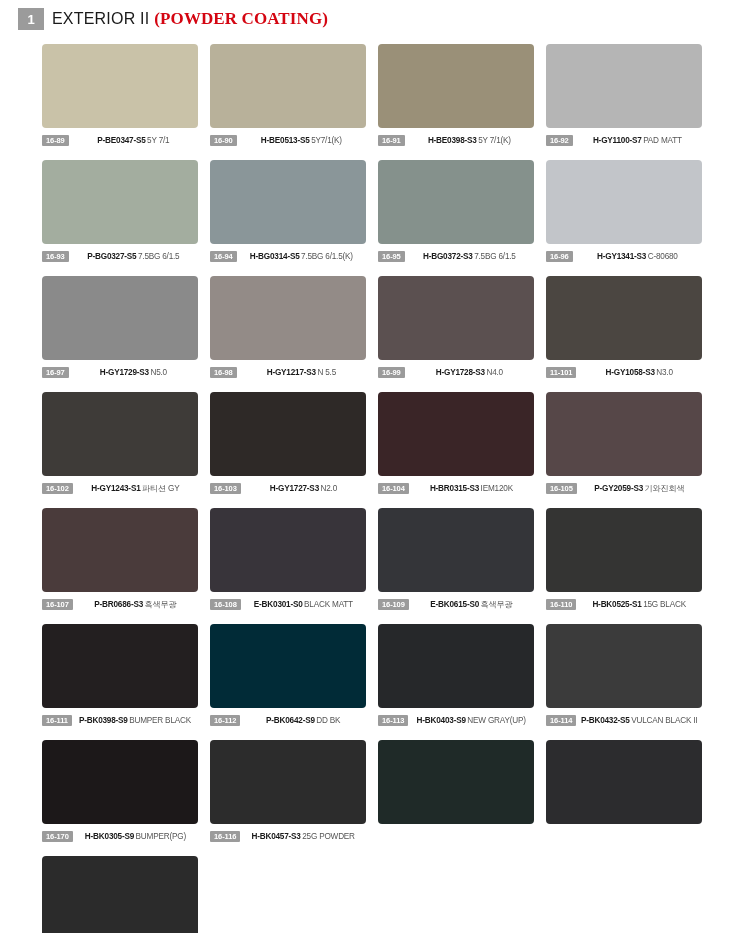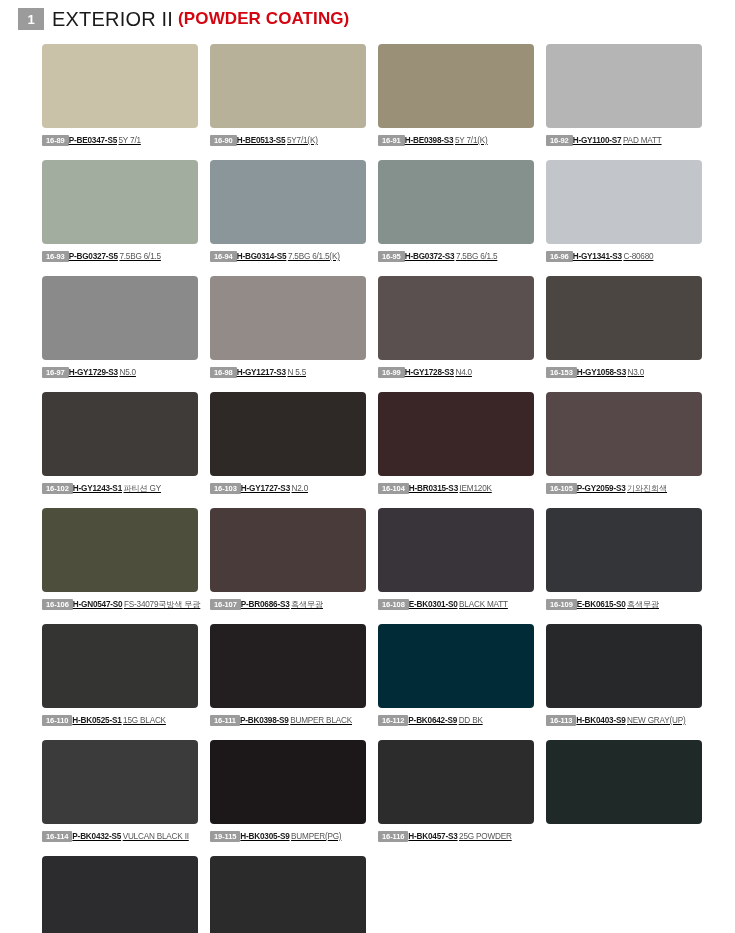--- a/index.html
+++ b/index.html
@@ -35,33 +35,34 @@
     color: #ffffff;
     font-size: 13px;
     font-weight: bold;
     display: flex;
     align-items: center;
     justify-content: center;
     margin-right: 8px;
     letter-spacing: 0;
   }
   .header-title {
-    font-size: 20px;
+    font-size: 16px;
     color: #1a1a1a;
     font-weight: 400;
     letter-spacing: 0.2px;
     white-space: nowrap;
   }
   .header-title-sub {
     font-size: 17px;
     font-weight: bold;
     color: #d40511;
     letter-spacing: 0.1px;
     margin-left: 5px;
     white-space: nowrap;
+    font-family: Liberation Serif, serif;
   }
 
   
   .grid {
     padding: 10px 40px 0 42px;
     display: grid;
     grid-template-columns: repeat(4, 1fr);
     column-gap: 12px;
     row-gap: 0px;
   }
@@ -89,27 +90,26 @@
     line-height: 11px;
     height: 11px;
     padding: 0 4px;
     border-radius: 1px;
     letter-spacing: -0.1px;
     flex: 0 0 auto;
     white-space: nowrap;
   }
   .names {
     flex: 1 1 auto;
-    text-align: left;
+    text-align: center;
     white-space: nowrap;
     overflow: visible;
     font-size: 8px;
     line-height: 11px;
     letter-spacing: -0.2px;
-    text-decoration: underline;
   }
   .code {
     font-weight: bold;
     color: #1a1a1a;
     font-size: 8.2px;
     letter-spacing: -0.2px;
   }
   .desc {
     color: #555555;
     font-size: 8.2px;
@@ -202,21 +202,21 @@
       <div class="cell">
         <div class="swatch" style="background: rgb(91, 80, 80);"></div>
         <div class="caption">
           <span class="chip">16-99</span>
           <span class="names"><span class="code">H-GY1728-S3</span><span class="desc">N4.0</span></span>
         </div>
       </div>
       <div class="cell">
         <div class="swatch" style="background: rgb(75, 70, 65);"></div>
         <div class="caption">
-          <span class="chip">16-153</span>
+          <span class="chip">11-101</span>
           <span class="names"><span class="code">H-GY1058-S3</span><span class="desc">N3.0</span></span>
         </div>
       </div>
       <div class="cell">
         <div class="swatch" style="background: rgb(62, 59, 56);"></div>
         <div class="caption">
           <span class="chip">16-102</span>
           <span class="names"><span class="code">H-GY1243-S1</span><span class="desc">파티션 GY</span></span>
         </div>
       </div>
@@ -235,27 +235,20 @@
         </div>
       </div>
       <div class="cell">
         <div class="swatch" style="background: rgb(86, 71, 72);"></div>
         <div class="caption">
           <span class="chip">16-105</span>
           <span class="names"><span class="code">P-GY2059-S3</span><span class="desc">기와진회색</span></span>
         </div>
       </div>
       <div class="cell">
-        <div class="swatch" style="background: rgb(77, 79, 60);"></div>
-        <div class="caption">
-          <span class="chip">16-106</span>
-          <span class="names"><span class="code">H-GN0547-S0</span><span class="desc">FS-34079국방색 무광</span></span>
-        </div>
-      </div>
-      <div class="cell">
         <div class="swatch" style="background: rgb(74, 59, 59);"></div>
         <div class="caption">
           <span class="chip">16-107</span>
           <span class="names"><span class="code">P-BR0686-S3</span><span class="desc">흑색무광</span></span>
         </div>
       </div>
       <div class="cell">
         <div class="swatch" style="background: rgb(56, 52, 58);"></div>
         <div class="caption">
           <span class="chip">16-108</span>
@@ -300,21 +293,21 @@
       <div class="cell">
         <div class="swatch" style="background: rgb(59, 59, 59);"></div>
         <div class="caption">
           <span class="chip">16-114</span>
           <span class="names"><span class="code">P-BK0432-S5</span><span class="desc">VULCAN BLACK II</span></span>
         </div>
       </div>
       <div class="cell">
         <div class="swatch" style="background: rgb(28, 24, 25);"></div>
         <div class="caption">
-          <span class="chip">19-115</span>
+          <span class="chip">16-170</span>
           <span class="names"><span class="code">H-BK0305-S9</span><span class="desc">BUMPER(PG)</span></span>
         </div>
       </div>
       <div class="cell">
         <div class="swatch" style="background: rgb(44, 44, 44);"></div>
         <div class="caption">
           <span class="chip">16-116</span>
           <span class="names"><span class="code">H-BK0457-S3</span><span class="desc">25G POWDER</span></span>
         </div>
       </div>

